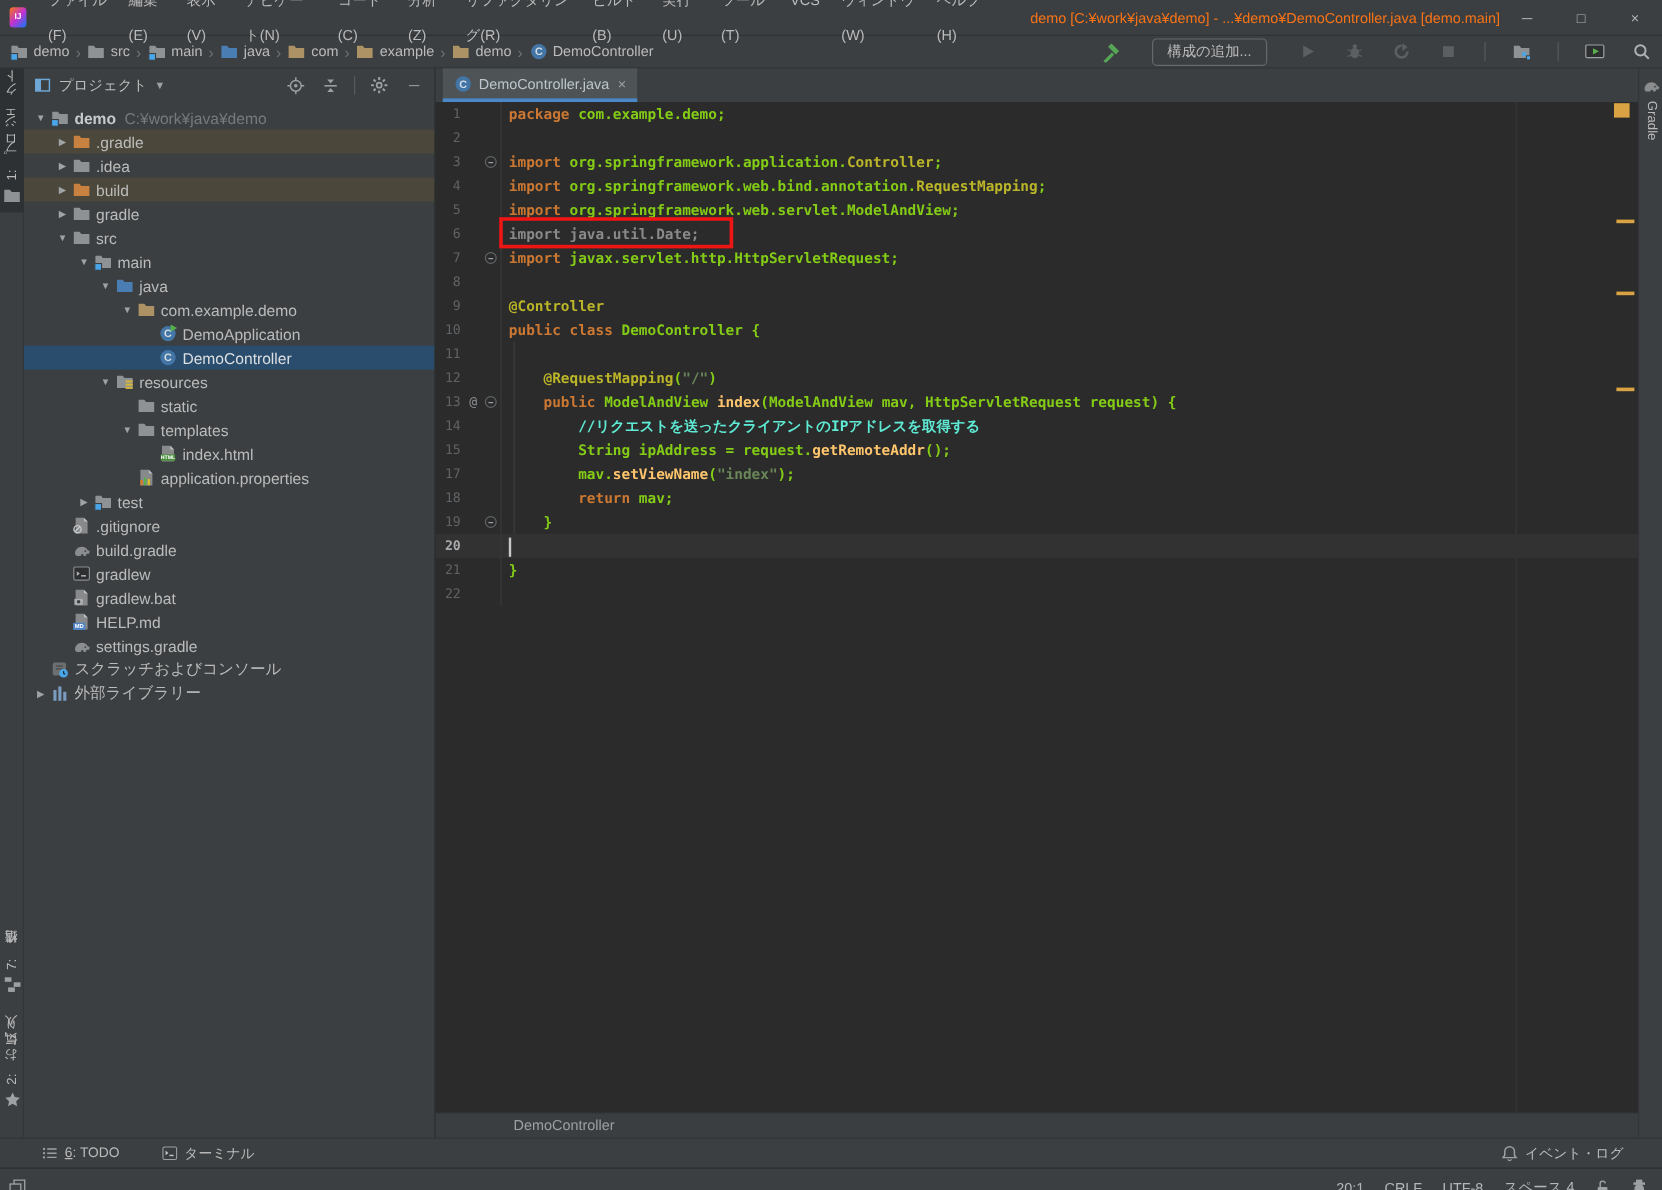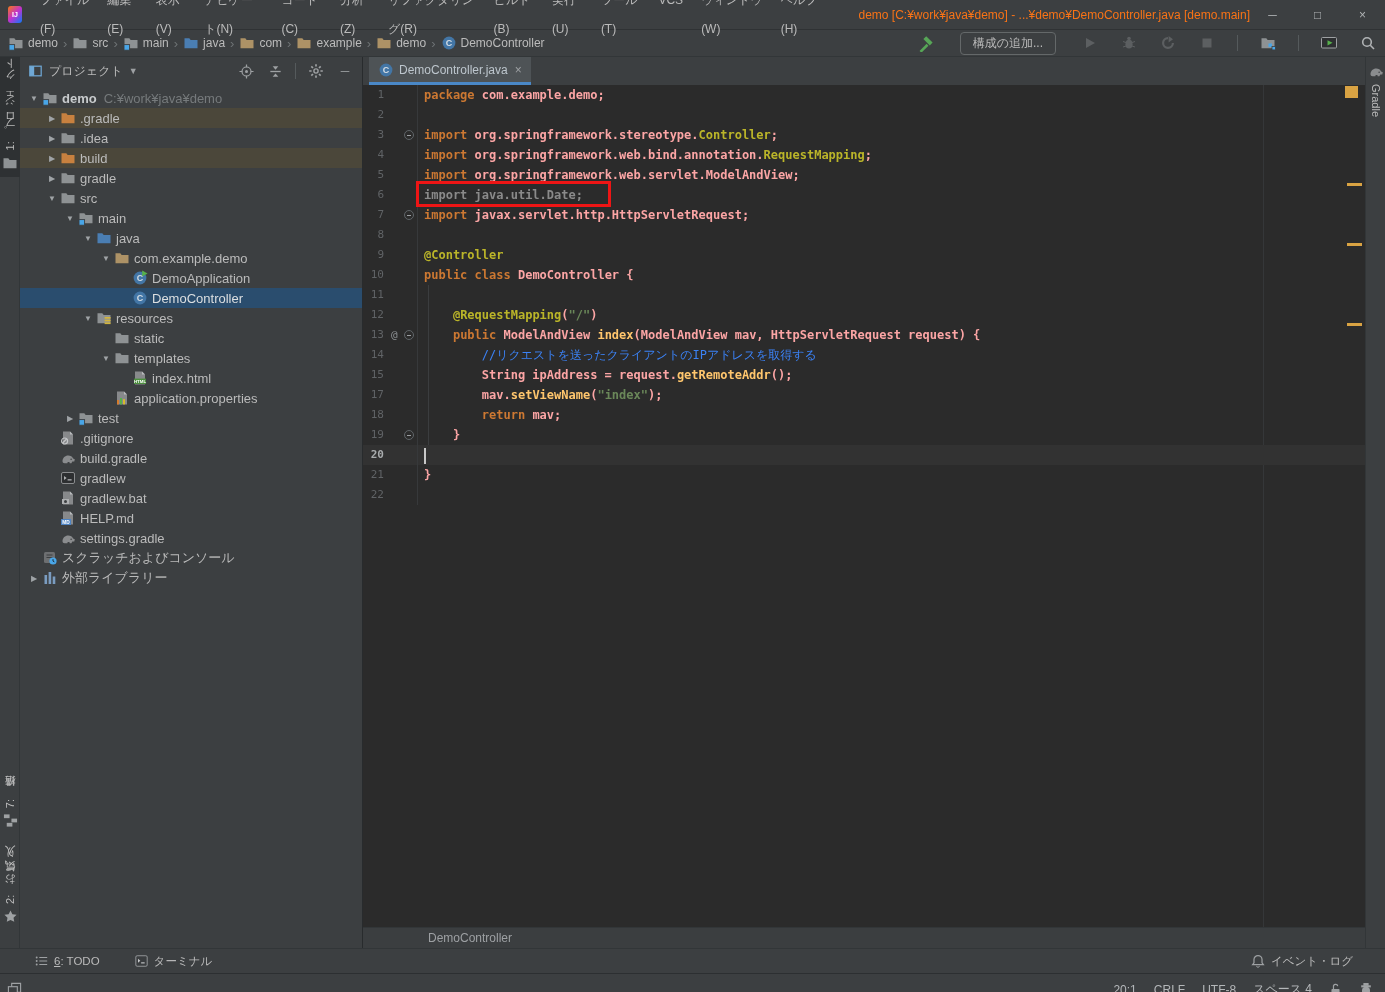--- a/index.html
+++ b/index.html
@@ -74,22 +74,22 @@
     font-family:"DejaVu Sans Mono", monospace; }
   .cline.active .ln { color:#a8abad; font-weight:bold; }
   .gx { width:33px; flex:none; position:relative; }
   .fold { position:absolute; right:3px; top:5px; width:10px; height:10px; border:1px solid #5f6468;
     border-radius:50%; }
   .fold::after { content:""; position:absolute; left:2px; right:2px; top:3.5px; height:1px; background:#9da0a3; }
   .gat { position:absolute; left:7px; top:0; line-height:20px; color:#8c9093; font-size:11px;
     font-family:"DejaVu Sans Mono", monospace; }
   .code { flex:1; border-left:1px solid #37393b; padding-left:6px; white-space:pre;
     font-family:"DejaVu Sans Mono", monospace; font-size:12px; font-weight:bold; line-height:20px; color:#a9b7c6; }
-  .t-kw { color:#cc7832; } .t-pl { color:#fca5a5; } .t-ann { color:#bbb529; }
-  .t-str { color:#6a8759; } .t-cm { color:#3b82f6; font-weight:normal; } .t-gr { color:#8a8a8a; }
+  .t-kw { color:#cc7832; } .t-pl { color:#84cc16; } .t-ann { color:#bbb529; }
+  .t-str { color:#6a8759; } .t-cm { color:#5eead4; font-weight:bold; } .t-gr { color:#8a8a8a; }
   .t-mt { color:#ffc66d; }
   .t-inlay { background:#4c5052; color:#9da0a3; border-radius:4px; padding:1px 5px; font-size:10.5px;
     font-family:"Liberation Sans", sans-serif; font-weight:normal; }
   .caret-bar { display:inline-block; width:2px; height:16px; background:#c8c8c8; vertical-align:middle; }
 
   .red-box { position:absolute; left:53px; top:96px; width:195px; height:26px;
     border:3px solid #ee1515; z-index:6; }
   .margin-guide { position:absolute; left:900px; top:0; bottom:0; width:1px; background:#353739; }
   .indent-guide { position:absolute; left:65px; top:200px; height:165px; width:1px; background:#3b3d3f; }
   .file-status { position:absolute; right:7px; top:1px; width:13px; height:12px; background:#d9a343; z-index:5; }
@@ -632,21 +632,21 @@
           <div class="cline">
             <span class="ln">2</span>
             <span class="gx"></span>
             <span class="code"></span>
           </div>
           <div class="cline">
             <span class="ln">3</span>
             <span class="gx">
               <span class="fold"></span>
             </span>
-            <span class="code"><span class="t-kw">import</span><span class="t-pl"> org.springframework.stereotype.</span><span class="t-ann">Controller</span><span class="t-pl">;</span></span>
+            <span class="code"><span class="t-kw">import</span><span class="t-pl"> org.springframework.application.</span><span class="t-ann">Controller</span><span class="t-pl">;</span></span>
           </div>
           <div class="cline">
             <span class="ln">4</span>
             <span class="gx"></span>
             <span class="code"><span class="t-kw">import</span><span class="t-pl"> org.springframework.web.bind.annotation.</span><span class="t-ann">RequestMapping</span><span class="t-pl">;</span></span>
           </div>
           <div class="cline">
             <span class="ln">5</span>
             <span class="gx"></span>
             <span class="code"><span class="t-kw">import</span><span class="t-pl"> org.springframework.web.servlet.ModelAndView;</span></span>

